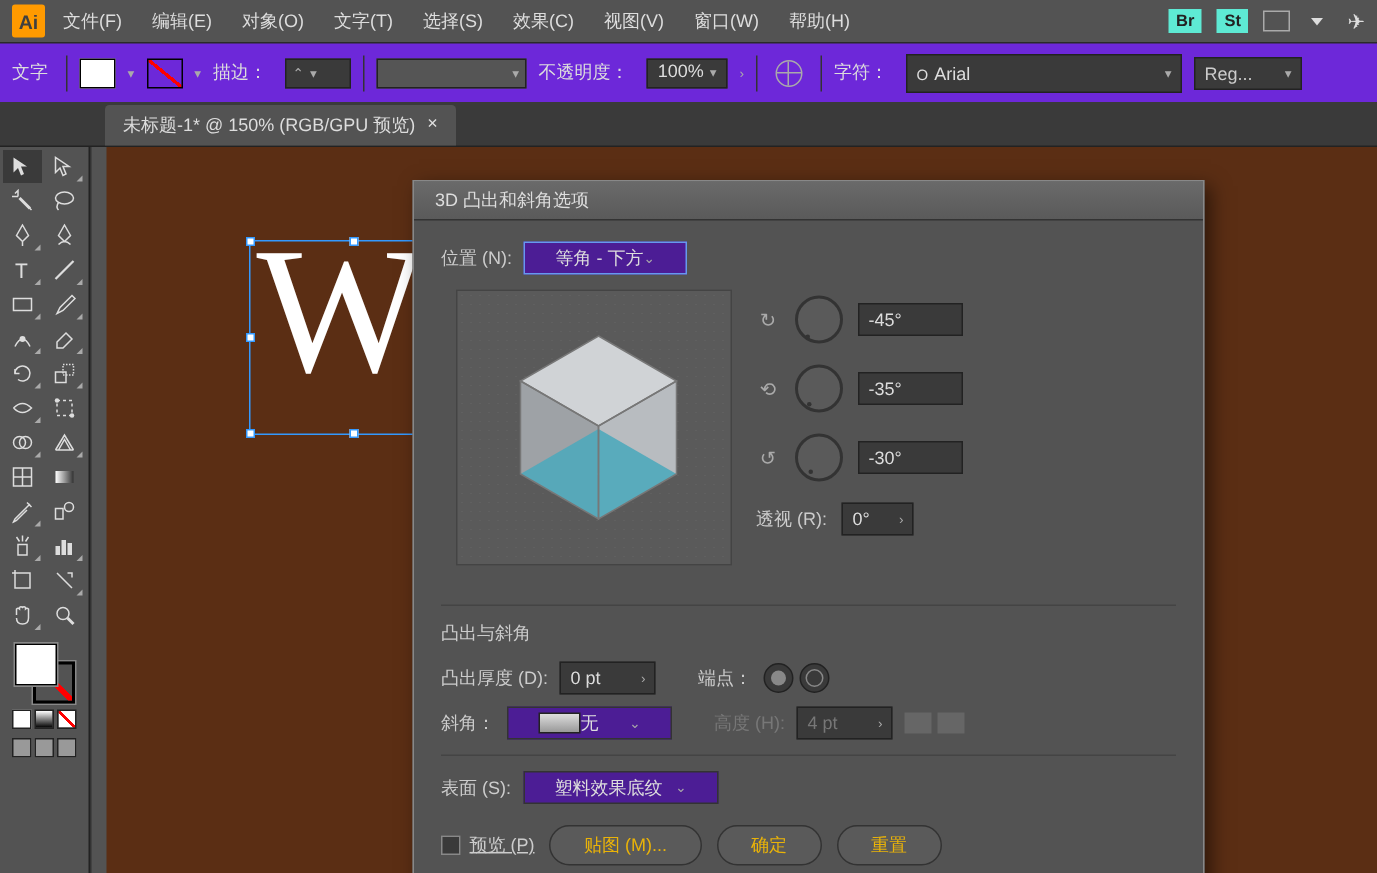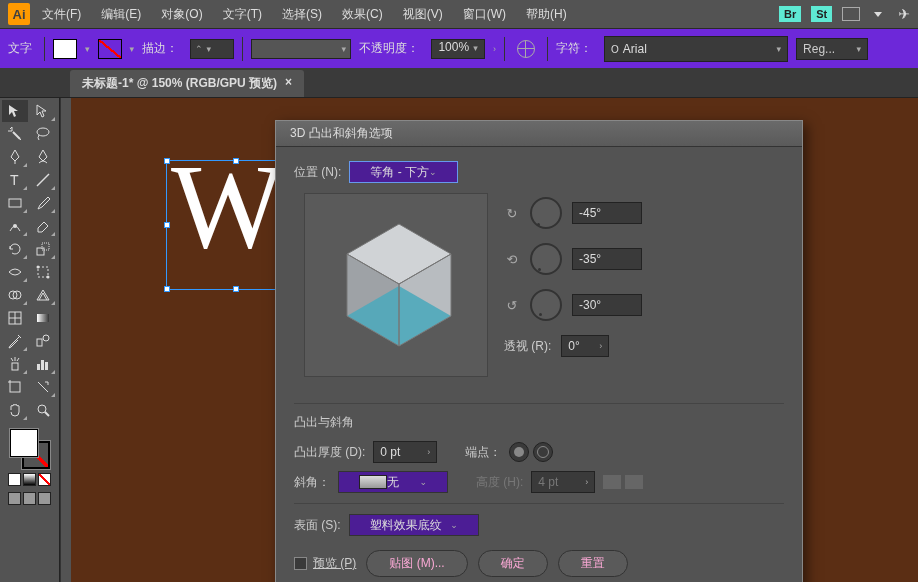--- a/index.html
+++ b/index.html
@@ -25,21 +25,21 @@
 .opacity-input { background: #3a3a3a; border: 1px solid #222; height: 20px; width: 54px; text-align: center; color: #ddd; padding: 0 3px; }
 .globe-icon { width: 18px; height: 18px; border: 1.5px solid #aaa; border-radius: 50%; position: relative; margin: 0 4px;}
 .globe-icon::before { content:''; position: absolute; left:7px; top:0; width:2px; height:100%; border-left:1px solid #aaa;}
 .globe-icon::after { content:''; position: absolute; top:7px; left:0; height:2px; width:100%; border-top:1px solid #aaa;}
 .font-dd { background: #3a3a3a; border: 1px solid #222; height: 22px; width: 184px; color: #ddd; padding: 12px 6px; display: flex; align-items: center; font-family: monospace; justify-content: space-between; }
 .reg-dd { background: #3a3a3a; border: 1px solid #222; height: 22px; width: 72px; padding: 0 6px; display:flex; align-items:center; justify-content:space-between; }
 .sep { width: 1px; height: 24px; background: #333; }
 
 
 .tabbar { background: #3a3a3a; height: 30px; display: flex; align-items: flex-end; padding-left: 70px; border-bottom: 1px solid #222; }
-.doc-tab { background: #535353; padding: 5px 12px; color: #ddd; font-size: 12px; display: flex; gap: 8px; border-radius: 3px 3px 0 0; font-weight: bold; }
+.doc-tab { background: #535353; padding: 5px 12px; color: #ddd; font-size: 12px; display: flex; gap: 8px; border-radius: 3px 3px 0 0; }
 .tab-close { color: #ddd; font-size: 12px; cursor: pointer; }
 
 
 .workspace { position: absolute; top: 98px; left: 61px; right: 0; bottom: 0; background: #535353; overflow: hidden; }
 .canvas-area { position: absolute; top: 0; left: 10px; right: 0; bottom: 0; background: #5b2e14; }
 .sel-box { position: absolute; left: 95px; top: 62px; width: 140px; height: 130px; border: 1px solid #3399ff; }
 .handle { position: absolute; width: 6px; height: 6px; background: #fff; border: 1px solid #3399ff; }
 .h-tl { top: -3px; left: -3px; } .h-tm { top: -3px; left: 50%; margin-left: -3px; } .h-tr { top: -3px; right: -3px; }
 .h-ml { top: 50%; left: -3px; margin-top: -3px; } .h-mr { top: 50%; right: -3px; margin-top: -3px; }
 .h-bl { bottom: -3px; left: -3px; } .h-bm { bottom: -3px; left: 50%; margin-left: -3px; } .h-br { bottom: -3px; right: -3px; }
@@ -87,21 +87,21 @@
 .cap-icons { display: flex; gap: 4px; }
 .cap-icon { width: 20px; height: 20px; border-radius: 50%; background: #3a3a3a; border: 1px solid #222; display:flex; align-items:center; justify-content:center; }
 .cap-icon::after { content:''; width:10px; height:10px; border-radius:50%; }
 .cap-icon.filled::after { background:#888; } .cap-icon.hollow::after { border:1.5px solid #888; }
 .disabled { color: #777; }
 .bevel-ends { display:flex; gap:4px; }
 .bevel-end { width:18px; height:14px; background:#666; }
 .dlg-buttons { display: flex; align-items: center; gap: 10px; margin-top: 14px; }
 .dlg-check { display: flex; align-items: center; gap: 6px; text-decoration: underline; }
 .dlg-check-box { width: 13px; height: 13px; border: 1px solid #888; background: #3a3a3a; }
-.dlg-btn { background: #5a5a5a; border: 1px solid #333; border-radius: 14px; padding: 4px 22px; color: #f9a8d4; cursor: pointer; font-size:12px; }
+.dlg-btn { background: #5a5a5a; border: 1px solid #333; border-radius: 14px; padding: 4px 22px; color: #eab308; cursor: pointer; font-size:12px; }
 .spacer { flex: 1; }
 </style>
 </head>
 <body>
 
 <div class="menubar">
   <div class="app-logo">Ai</div>
   <div class="menu-item">文件(F)</div>
   <div class="menu-item">编辑(E)</div>
   <div class="menu-item">对象(O)</div>

